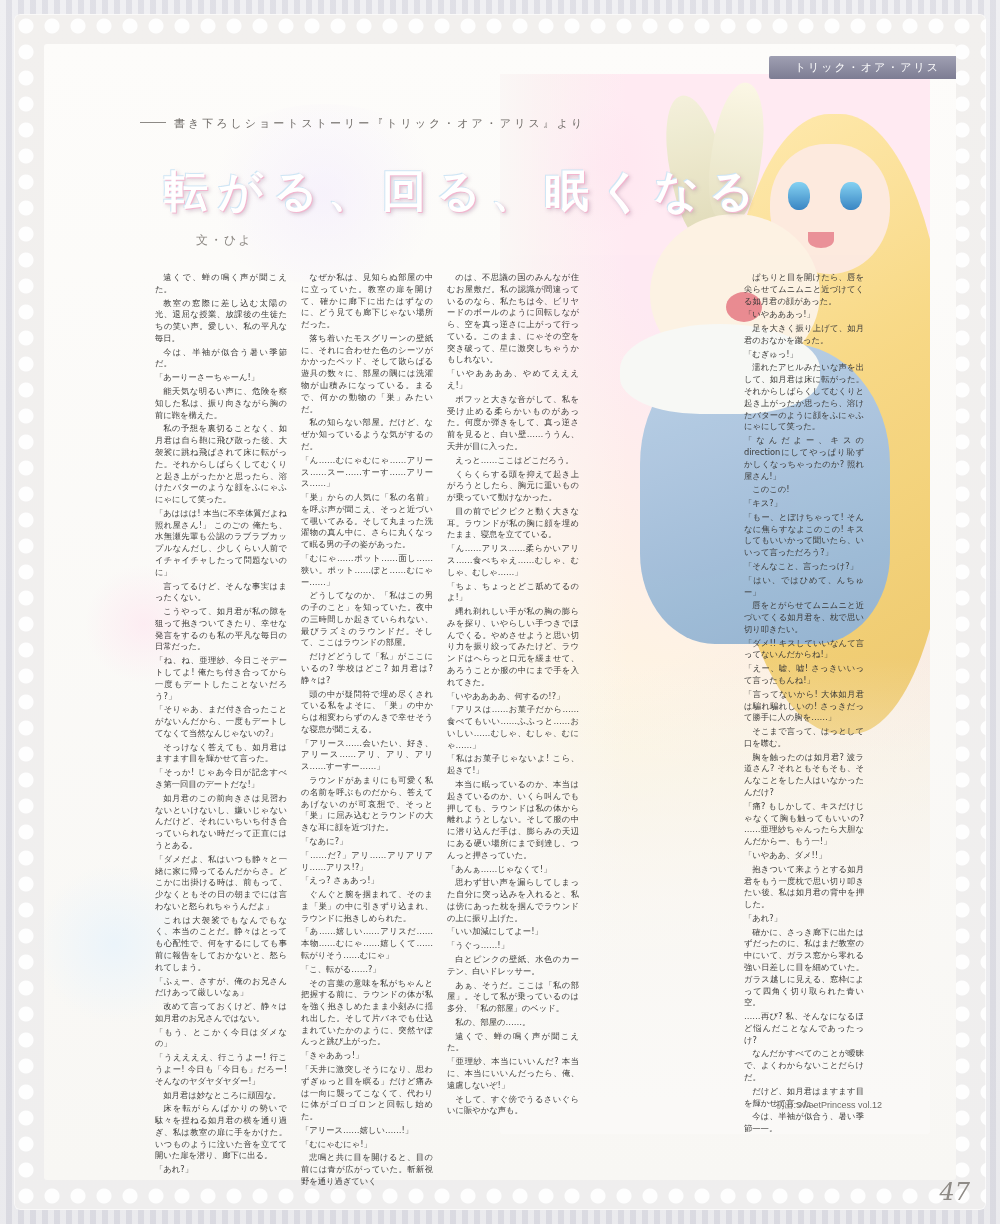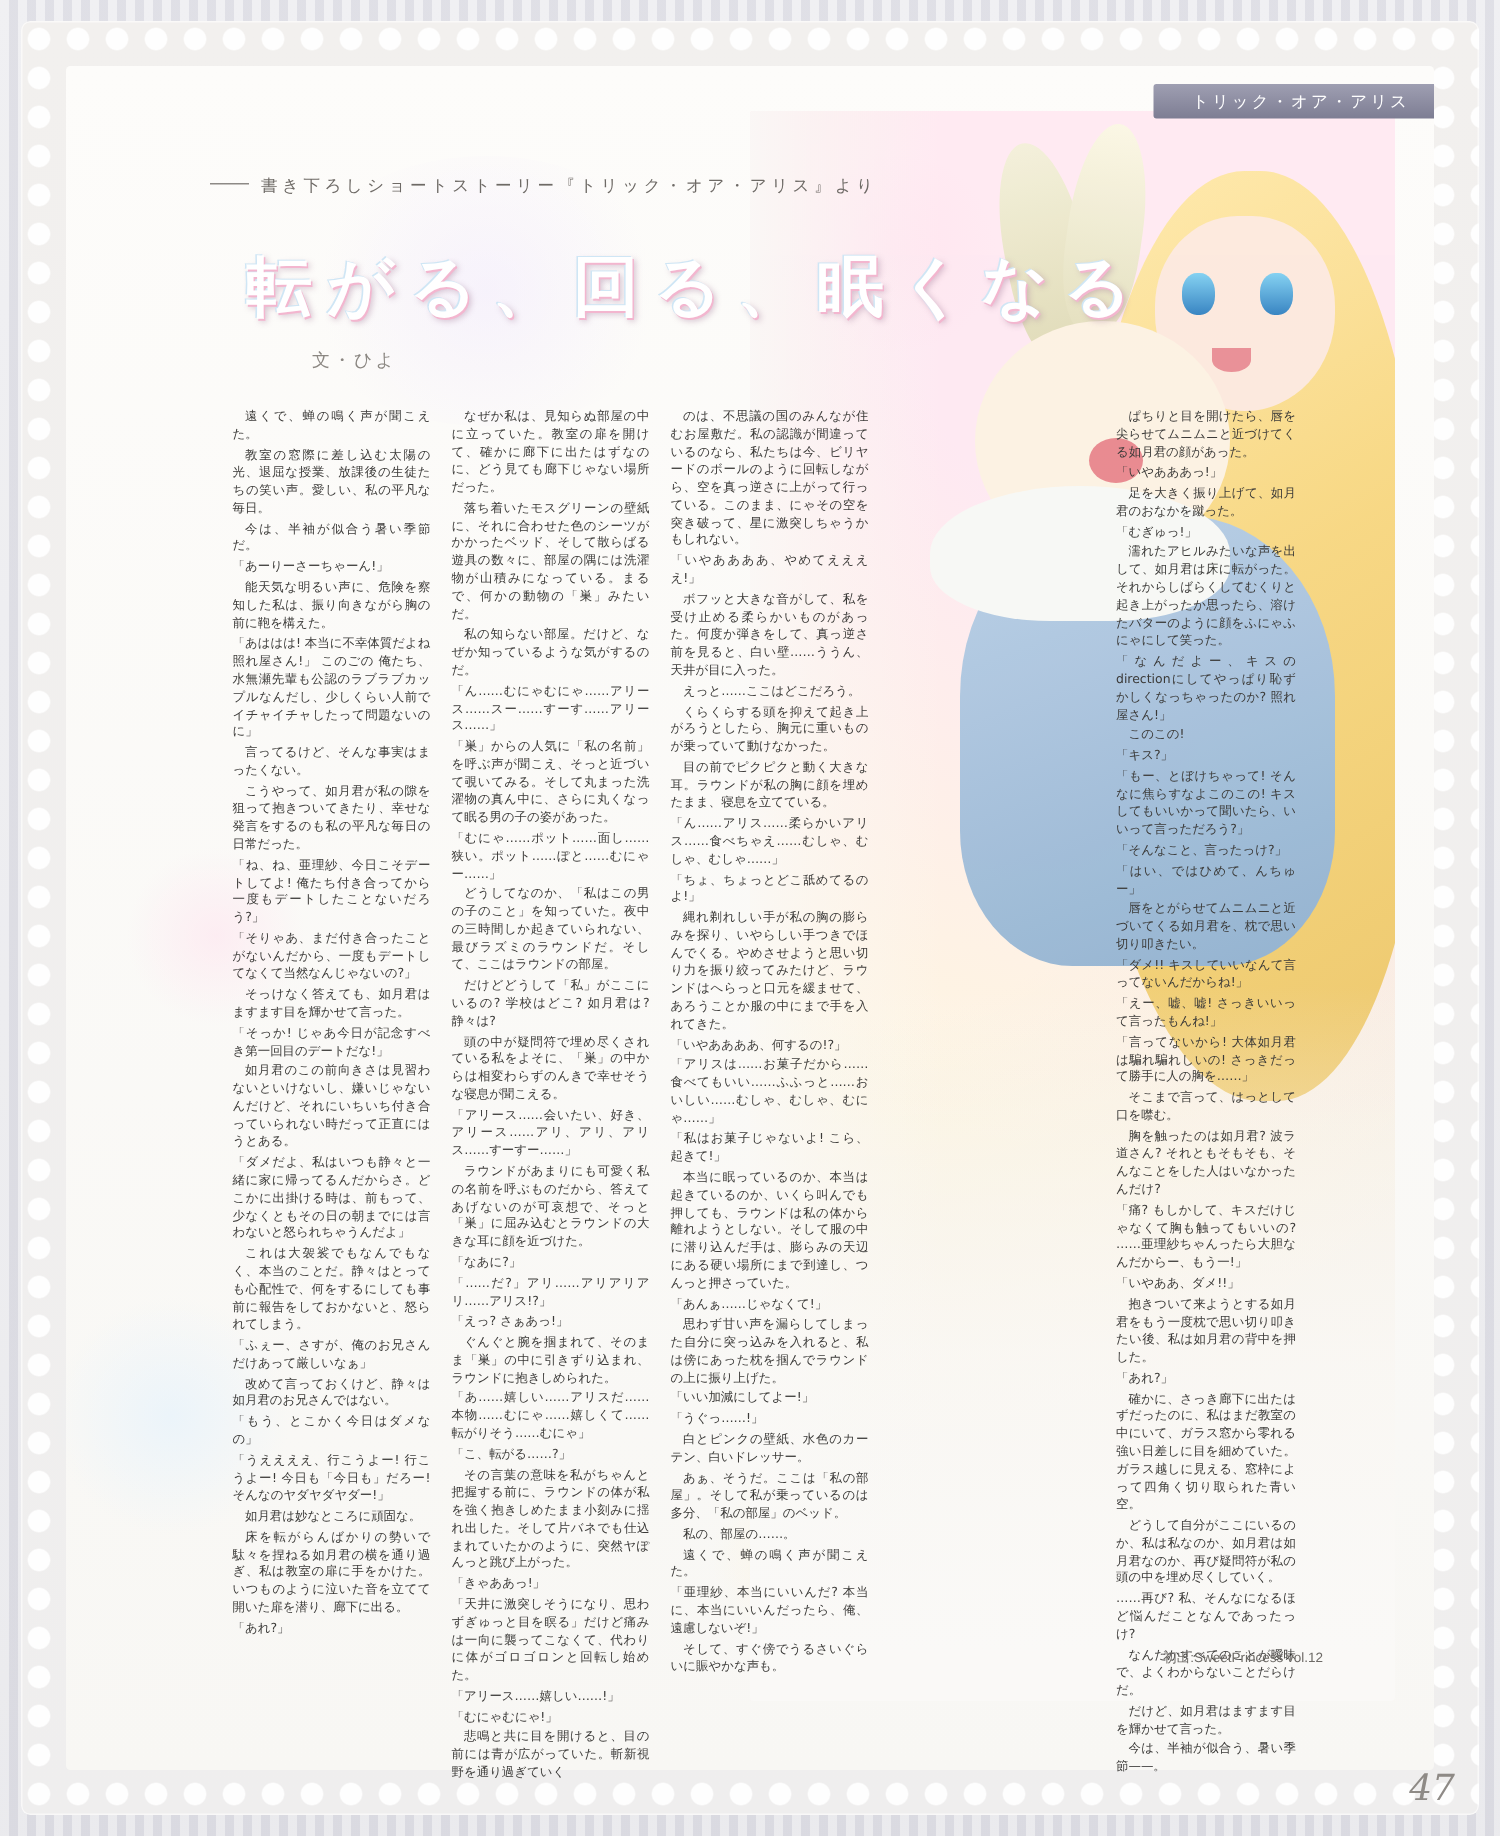--- a/index.html
+++ b/index.html
@@ -75,21 +75,21 @@
     position:absolute;left:120px;top:118px;
     font-family:"DejaVu Serif",serif;
     font-size:44px;letter-spacing:10px;font-weight:bold;
     color:#ffffff;
     text-shadow:
       1px 1px 0 #f3b6cf, -1px -1px 0 #cfe6f5,
       2px 2px 4px rgba(160,120,150,.45);
     z-index:20;
   }
   .byline{
-    position:absolute;left:164px;top:188px;
+    position:absolute;left:152px;top:188px;
     font-size:12px;color:#8b8782;letter-spacing:2px;z-index:20;
   }
   .columns{
     position:absolute;left:96px;top:228px;width:560px;height:880px;
     z-index:20;
   }
   .col{
     position:absolute;top:0;width:132px;height:880px;
     font-size:8.3px;line-height:1.42;color:#3b3a38;
     text-align:justify;
@@ -161,20 +161,21 @@
     <div class="title">転がる、回る、眠くなる</div>
     <div class="byline">文・ひよ</div>
 
     <div class="columns">
       <div class="col c0" id="col1">
           <p>遠くで、蝉の鳴く声が聞こえた。</p>
           <p>教室の窓際に差し込む太陽の光、退屈な授業、放課後の生徒たちの笑い声。愛しい、私の平凡な毎日。</p>
           <p>今は、半袖が似合う暑い季節だ。</p>
           <p class="noind">「あーりーさーちゃーん!」</p>
           <p>能天気な明るい声に、危険を察知した私は、振り向きながら胸の前に鞄を構えた。</p>
+          <p>私の予想を裏切ることなく、如月君は自ら鞄に飛び散った後、大袈裟に跳ね飛ばされて床に転がった。それからしばらくしてむくりと起き上がったかと思ったら、溶けたバターのような顔をふにゃふにゃにして笑った。</p>
           <p class="noind">「あははは! 本当に不幸体質だよね照れ屋さん!」 このごの 俺たち、水無瀬先輩も公認のラブラブカップルなんだし、少しくらい人前でイチャイチャしたって問題ないのに」</p>
           <p>言ってるけど、そんな事実はまったくない。</p>
           <p>こうやって、如月君が私の隙を狙って抱きついてきたり、幸せな発言をするのも私の平凡な毎日の日常だった。</p>
           <p class="noind">「ね、ね、亜理紗、今日こそデートしてよ! 俺たち付き合ってから一度もデートしたことないだろう?」</p>
           <p class="noind">「そりゃあ、まだ付き合ったことがないんだから、一度もデートしてなくて当然なんじゃないの?」</p>
           <p>そっけなく答えても、如月君はますます目を輝かせて言った。</p>
           <p class="noind">「そっか! じゃあ今日が記念すべき第一回目のデートだな!」</p>
           <p>如月君のこの前向きさは見習わないといけないし、嫌いじゃないんだけど、それにいちいち付き合っていられない時だって正直にはうとある。</p>
           <p class="noind">「ダメだよ、私はいつも静々と一緒に家に帰ってるんだからさ。どこかに出掛ける時は、前もって、少なくともその日の朝までには言わないと怒られちゃうんだよ」</p>
           <p>これは大袈裟でもなんでもなく、本当のことだ。静々はとっても心配性で、何をするにしても事前に報告をしておかないと、怒られてしまう。</p>
@@ -253,21 +254,20 @@
         <p class="noind">「ダメ!! キスしていいなんて言ってないんだからね!」</p>
         <p class="noind">「えー、嘘、嘘! さっきいいって言ったもんね!」</p>
         <p class="noind">「言ってないから! 大体如月君は騙れ騙れしいの! さっきだって勝手に人の胸を……」</p>
         <p>そこまで言って、はっとして口を噤む。</p>
         <p>胸を触ったのは如月君? 波ラ道さん? それともそもそも、そんなことをした人はいなかったんだけ?</p>
         <p class="noind">「痛? もしかして、キスだけじゃなくて胸も触ってもいいの? ……亜理紗ちゃんったら大胆なんだからー、もう一!」</p>
         <p class="noind">「いやああ、ダメ!!」</p>
         <p>抱きついて来ようとする如月君をもう一度枕で思い切り叩きたい後、私は如月君の背中を押した。</p>
         <p class="noind">「あれ?」</p>
         <p>確かに、さっき廊下に出たはずだったのに、私はまだ教室の中にいて、ガラス窓から零れる強い日差しに目を細めていた。ガラス越しに見える、窓枠によって四角く切り取られた青い空。</p>
-        <p>どうして自分がここにいるのか、私は私なのか、如月君は如月君なのか、再び疑問符が私の頭の中を埋め尽くしていく。</p>
         <p class="noind">……再び? 私、そんなになるほど悩んだことなんであったっけ?</p>
         <p>なんだかすべてのことが曖昧で、よくわからないことだらけだ。</p>
         <p>だけど、如月君はますます目を輝かせて言った。</p>
         <p>今は、半袖が似合う、暑い季節——。</p>
       </div>
 
     <div class="source">初出:SweetPrincess vol.12</div>
   </div>
 
   <div class="pageno">47</div>

